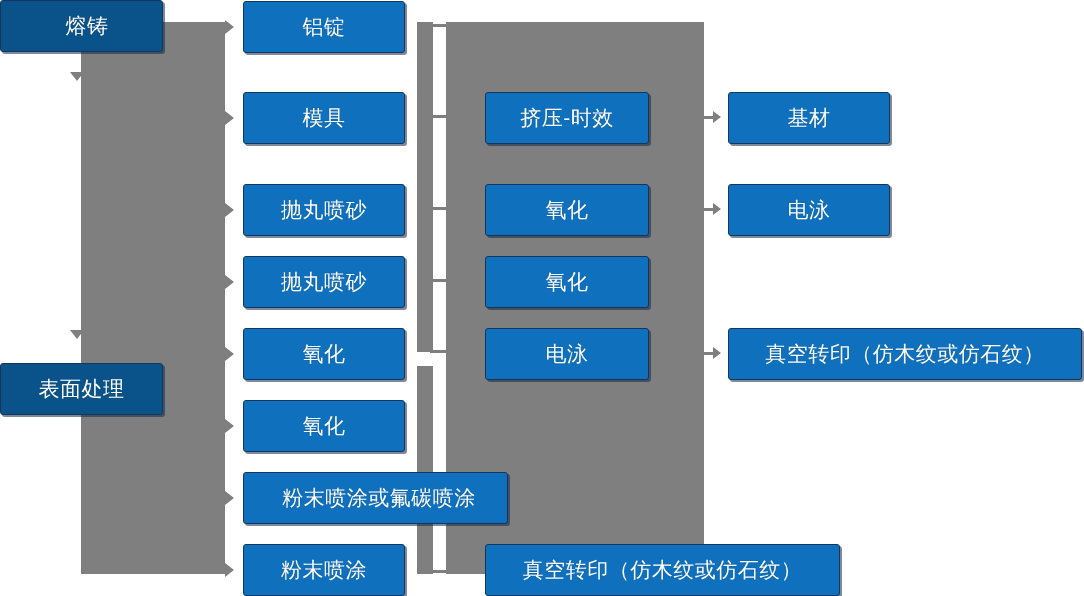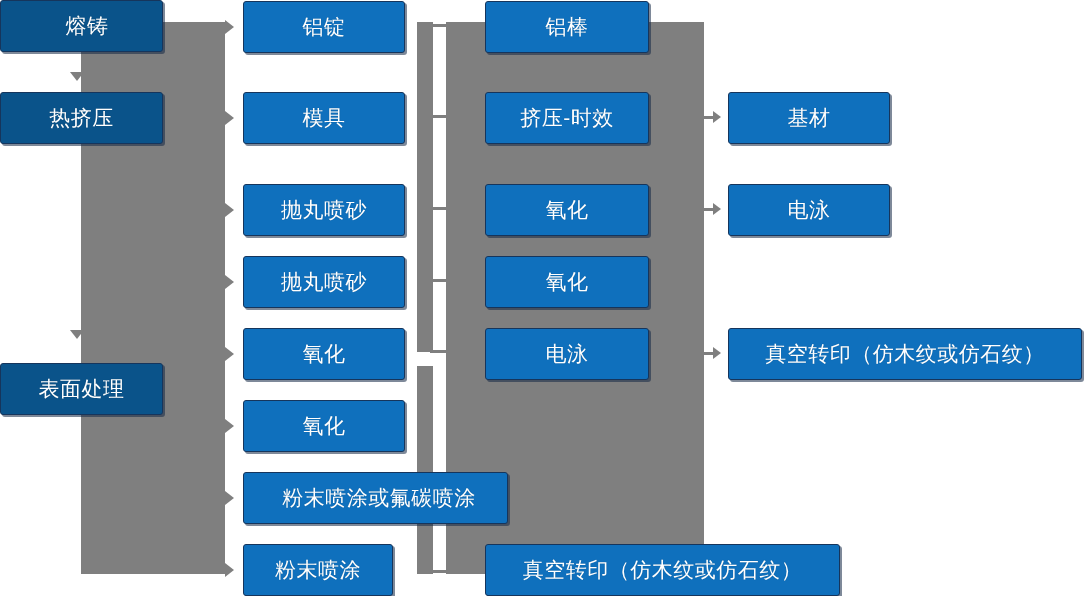--- a/index.html
+++ b/index.html
@@ -123,23 +123,20 @@
   <div class="small-arrow-line" style="left:704px; top:208px; width:13px;"></div>
   <div class="small-arrow-head" style="left:713px; top:203px;"></div>
 
   <div class="small-arrow-line" style="left:704px; top:352px; width:13px;"></div>
   <div class="small-arrow-head" style="left:713px; top:347px;"></div>
 
   <div class="box dark" style="left:0px; top:0px; width:163px; height:52px;padding-left:11px;">
     <span>熔铸</span>
   </div>
 
-  <div class="box dark" style="left:0px; top:92px; width:163px; height:52px;">
-    <span>热挤压</span>
-  </div>
 
   <div class="box dark" style="left:0px; top:363px; width:163px; height:52px;">
     <span>表面处理</span>
   </div>
 
   <div class="box light" style="left:243px; top:92px; width:162px; height:52px;">
     <span>模具</span>
   </div>
 
   <div class="box light" style="left:243px; top:1px; width:162px; height:52px;">
@@ -159,27 +156,24 @@
   </div>
 
   <div class="box light" style="left:243px; top:400px; width:162px; height:52px;">
     <span>氧化</span>
   </div>
 
   <div class="box light" style="left:243px; top:472px; width:265px; height:52px;padding-left:7px;">
     <span>粉末喷涂或氟碳喷涂</span>
   </div>
 
-  <div class="box light" style="left:243px; top:544px; width:150px; height:52px;align-items:center;">
+  <div class="box light" style="left:243px; top:544px; width:162px; height:52px;align-items:center;">
     <span>粉末喷涂</span>
   </div>
 
-  <div class="box light" style="left:485px; top:1px; width:164px; height:52px;">
-    <span>铝棒</span>
-  </div>
 
   <div class="box light" style="left:485px; top:92px; width:164px; height:52px;">
     <span>挤压-时效</span>
   </div>
 
   <div class="box light" style="left:485px; top:184px; width:164px; height:52px;">
     <span>氧化</span>
   </div>
 
   <div class="box light" style="left:485px; top:256px; width:164px; height:52px;">

